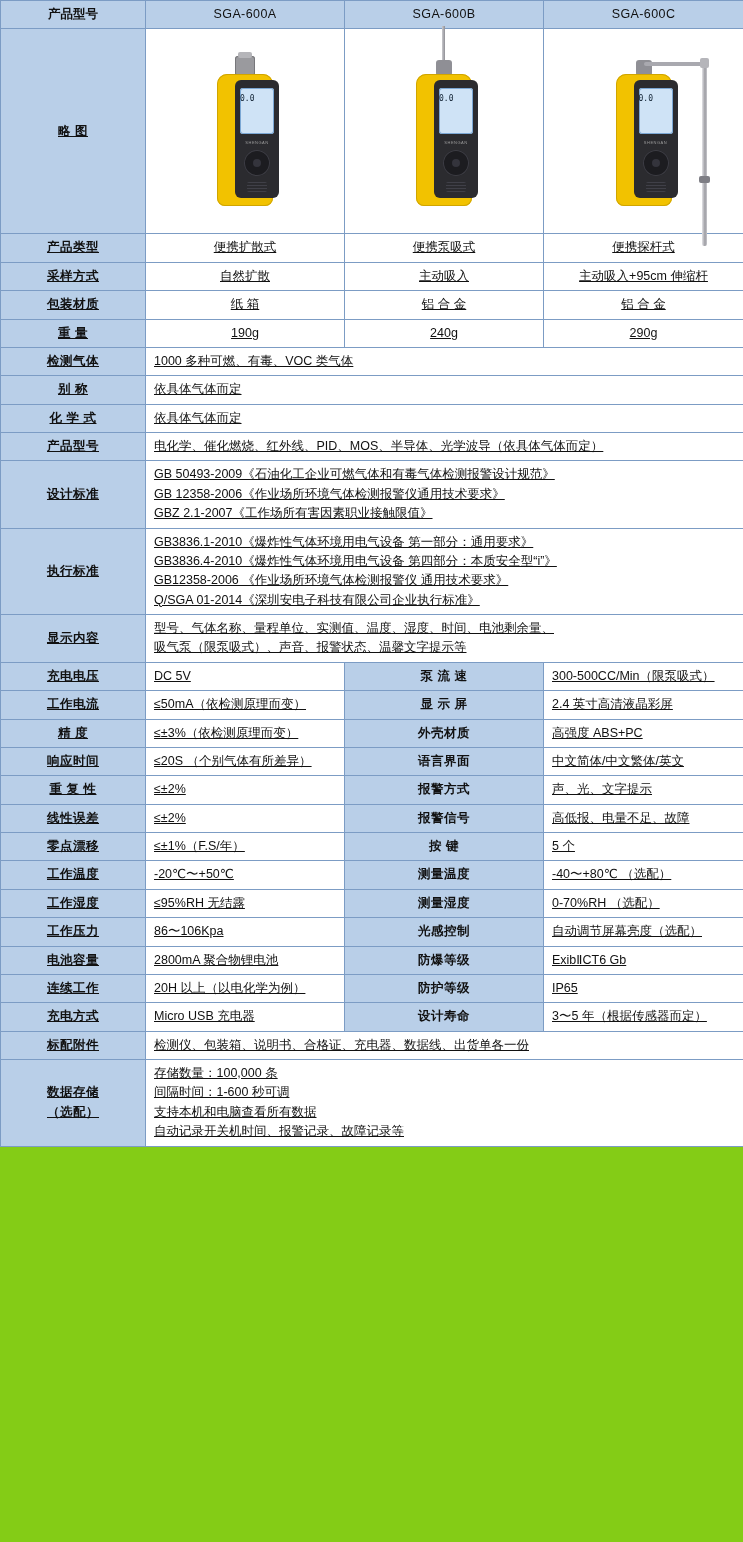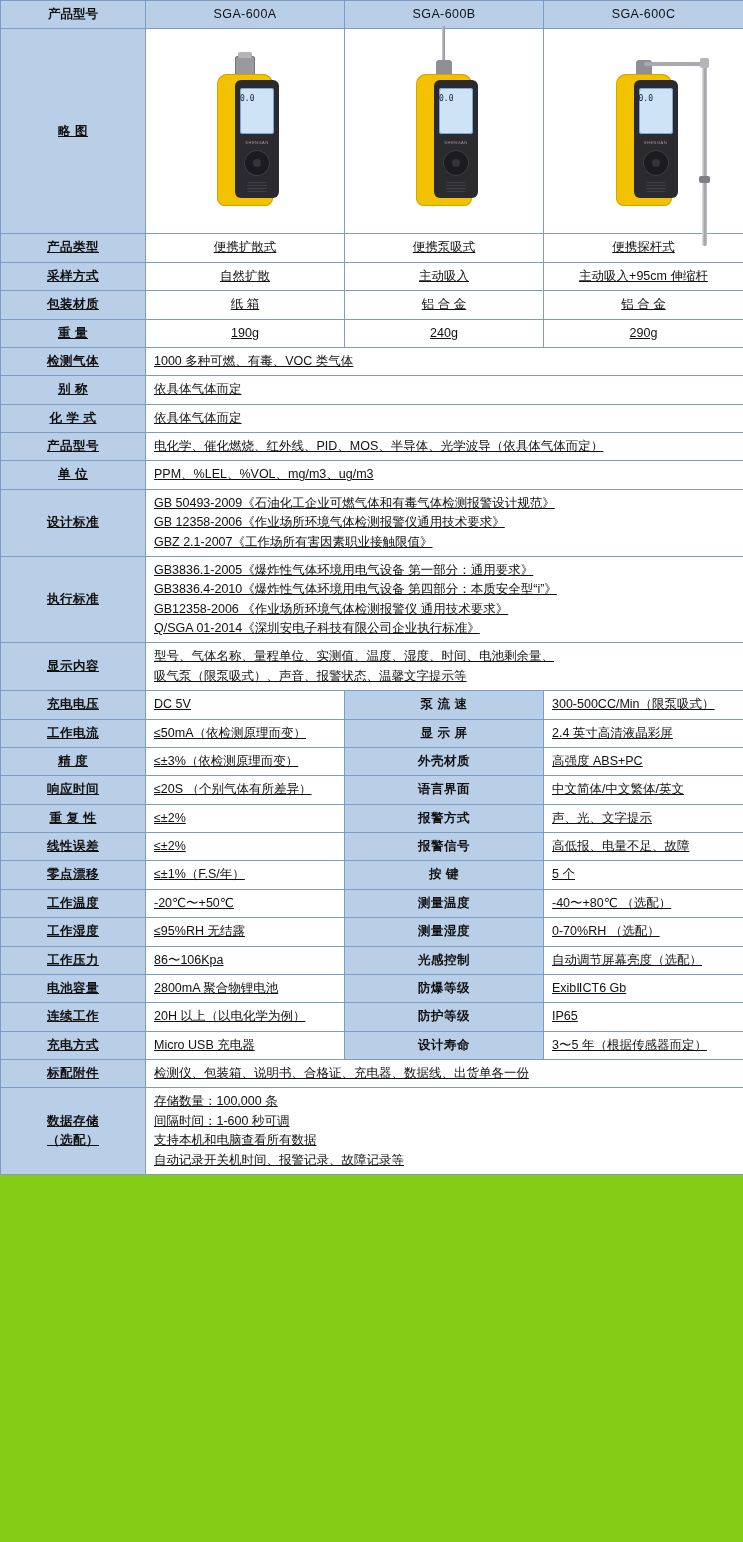--- a/index.html
+++ b/index.html
@@ -309,32 +309,28 @@
         </tr>
         <tr>
           <td class="lbl"><span class="ctr-multiline">化 学 式</span></td>
           <td class="val left" colspan="3"><span class="multiline">依具体气体而定</span></td>
         </tr>
         <tr>
           <td class="lbl"><span class="ctr-multiline">产品型号</span></td>
           <td class="val left" colspan="3"><span class="multiline">电化学、催化燃烧、红外线、PID、MOS、半导体、光学波导（依具体气体而定）</span></td>
         </tr>
         <tr>
-          <td class="lbl"><span class="ctr-multiline">单  位</span></td>
-          <td class="val left" colspan="3"><span class="multiline">PPM、%LEL、%VOL、mg/m3、ug/m3</span></td>
-        </tr>
-        <tr>
           <td class="lbl"><span class="ctr-multiline">设计标准</span></td>
           <td class="val left" colspan="3"><span class="multiline">GB 50493-2009《石油化工企业可燃气体和有毒气体检测报警设计规范》
 GB 12358-2006《作业场所环境气体检测报警仪通用技术要求》
 GBZ 2.1-2007《工作场所有害因素职业接触限值》</span></td>
         </tr>
         <tr>
           <td class="lbl"><span class="ctr-multiline">执行标准</span></td>
-          <td class="val left" colspan="3"><span class="multiline">GB3836.1-2005《爆炸性气体环境用电气设备  第一部分：通用要求》
+          <td class="val left" colspan="3"><span class="multiline">GB3836.1-2010《爆炸性气体环境用电气设备  第一部分：通用要求》
 GB3836.4-2010《爆炸性气体环境用电气设备  第四部分：本质安全型“i”》
 GB12358-2006 《作业场所环境气体检测报警仪  通用技术要求》
 Q/SGA 01-2014《深圳安电子科技有限公司企业执行标准》</span></td>
         </tr>
         <tr>
           <td class="lbl"><span class="ctr-multiline">显示内容</span></td>
           <td class="val left" colspan="3"><span class="multiline">型号、气体名称、量程单位、实测值、温度、湿度、时间、电池剩余量、
 吸气泵（限泵吸式）、声音、报警状态、温馨文字提示等</span></td>
         </tr>
         <tr>

